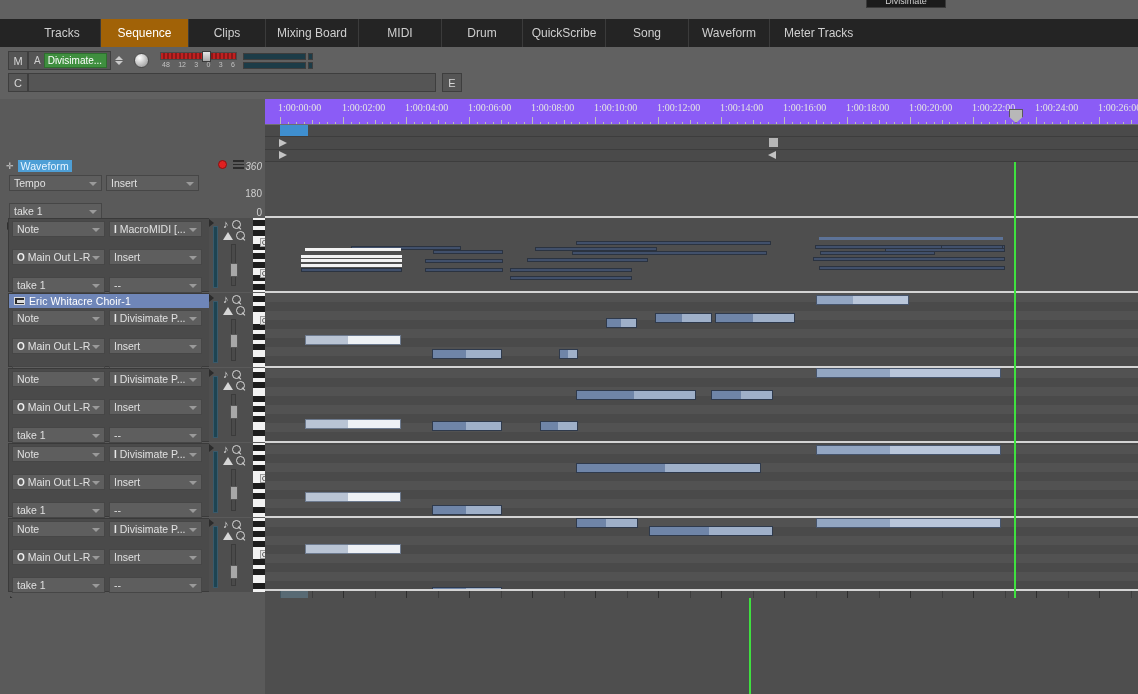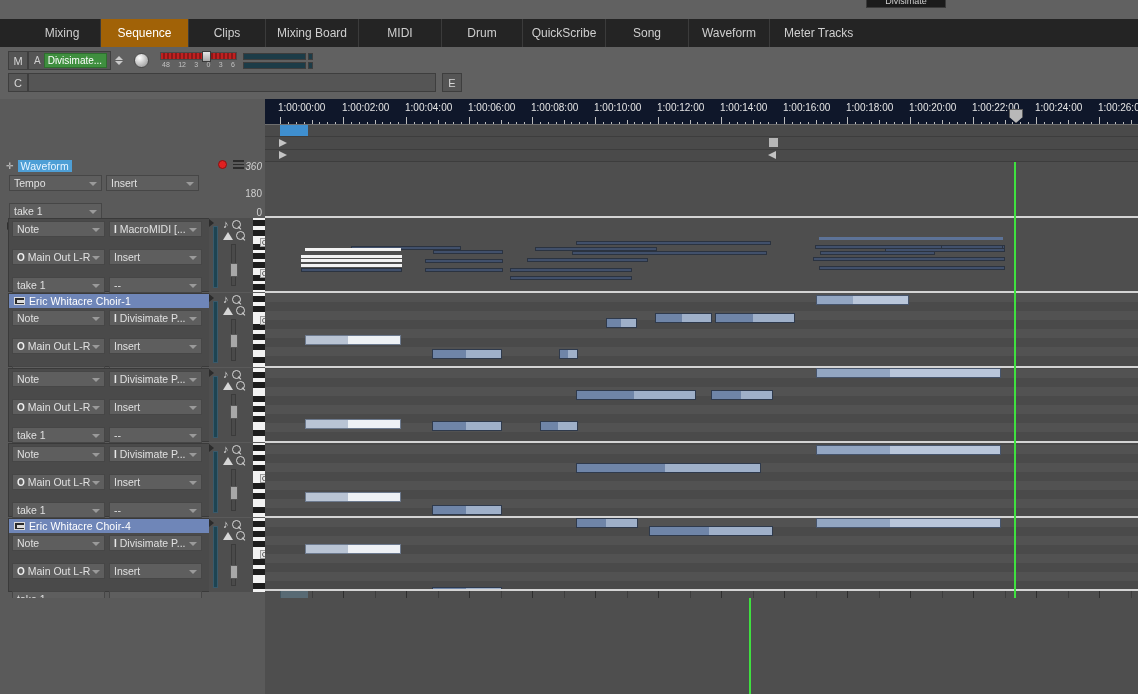--- a/index.html
+++ b/index.html
@@ -128,21 +128,21 @@
     background:#d6d6d6; transform:rotate(45deg); transform-origin:left center; }
   .mc-vslider { position:absolute; left:22px; top:26px; width:5px; background:#4a4a4a; border:1px solid #3b3b3b; }
   .mc-vthumb { position:absolute; left:-2px; width:8px; height:14px; background:#a8a8a8; border:1px solid #555; }
   
   .piano { position:absolute; left:44px; width:21px; background:#f2f2f2; }
   .pk-b { position:absolute; left:0; width:13px; background:#1c1c1c; }
   .pk-lbl { position:absolute; right:1px; font-size:7px; color:#1a1a1a; background:#e8e8e8;
     padding:0 1px; line-height:7px; border:1px solid #9a9a9a; }
 
   
-  .ruler { position:absolute; left:0; top:0; width:873px; height:32px; background:#0f172a; }
+  .ruler { position:absolute; left:0; top:0; width:873px; height:32px; background:#8b5cf6;font-family:Liberation Serif, serif; }
   .rl-lbl { position:absolute; top:3px; font-size:10px; color:#e4e4e4; white-space:nowrap; }
   .rl-tickbase { position:absolute; left:0; top:18px; width:873px; height:8px; }
   .rl-tick { position:absolute; bottom:0; width:1px; background:#bdbdbd; }
   .ruler-sep { position:absolute; left:0; top:25px; width:873px; height:1px; background:#6e6e6e; }
 
   
   .mkstrip { position:absolute; left:0; width:873px; height:12px; background:#4a4a4a;
     border-bottom:1px solid #3d3d3d; }
   .mk-flag { position:absolute; left:14px; top:2px; width:0;height:0;
     border-top:4px solid transparent;border-bottom:4px solid transparent;border-left:8px solid #c4c4c4; }
@@ -183,21 +183,21 @@
 </head>
 <body>
 
 <div class="app">
 
   <div class="topstrip"></div>
   <div class="topfloat">Divisimate</div>
 
   <div class="tabbar">
     <div class="tabgap"></div>
-    <div class="tab t-tracks">Mixing</div>
+    <div class="tab t-tracks">Tracks</div>
     <div class="tab t-sequence active">Sequence</div>
     <div class="tab t-clips">Clips</div>
     <div class="tab t-mixing">Mixing Board</div>
     <div class="tab t-midi">MIDI</div>
     <div class="tab t-drum">Drum</div>
     <div class="tab t-quick">QuickScribe</div>
     <div class="tab t-song">Song</div>
     <div class="tab t-wave">Waveform</div>
     <div class="tab t-meter">Meter Tracks</div>
     <div class="tabfill"></div>
@@ -366,33 +366,20 @@
           <div class="sel w1">take 1</div>
           <div class="sel w2">--</div>
         </div>
       </div>
       <div class="tr-foot">
         <span class="tr-disc"></span>
       </div>
     </div>
 
     <div class="track" style="top:419px;height:74px;">
-      <div class="tr-title">
-        <span class="tr-ico-midi"></span>
-        <span class="tr-titletext">Eric Whitacre Choir-4</span>
-        <span class="tr-ctrls">
-          <span class="ico-play"></span>
-          <span class="ico-rec"></span>
-          <span class="ico-menu">
-              <i></i>
-              <i></i>
-              <i></i>
-            </span>
-        </span>
-      </div>
       <div class="tr-body">
         <div class="tr-line">
           <div class="sel w1">Note</div>
           <div class="sel w2 mark">Divisimate P...</div>
         </div>
         <div class="tr-line">
           <div class="sel w1 out">Main Out L-R</div>
           <div class="sel w2">Insert</div>
         </div>
         <div class="tr-line">

